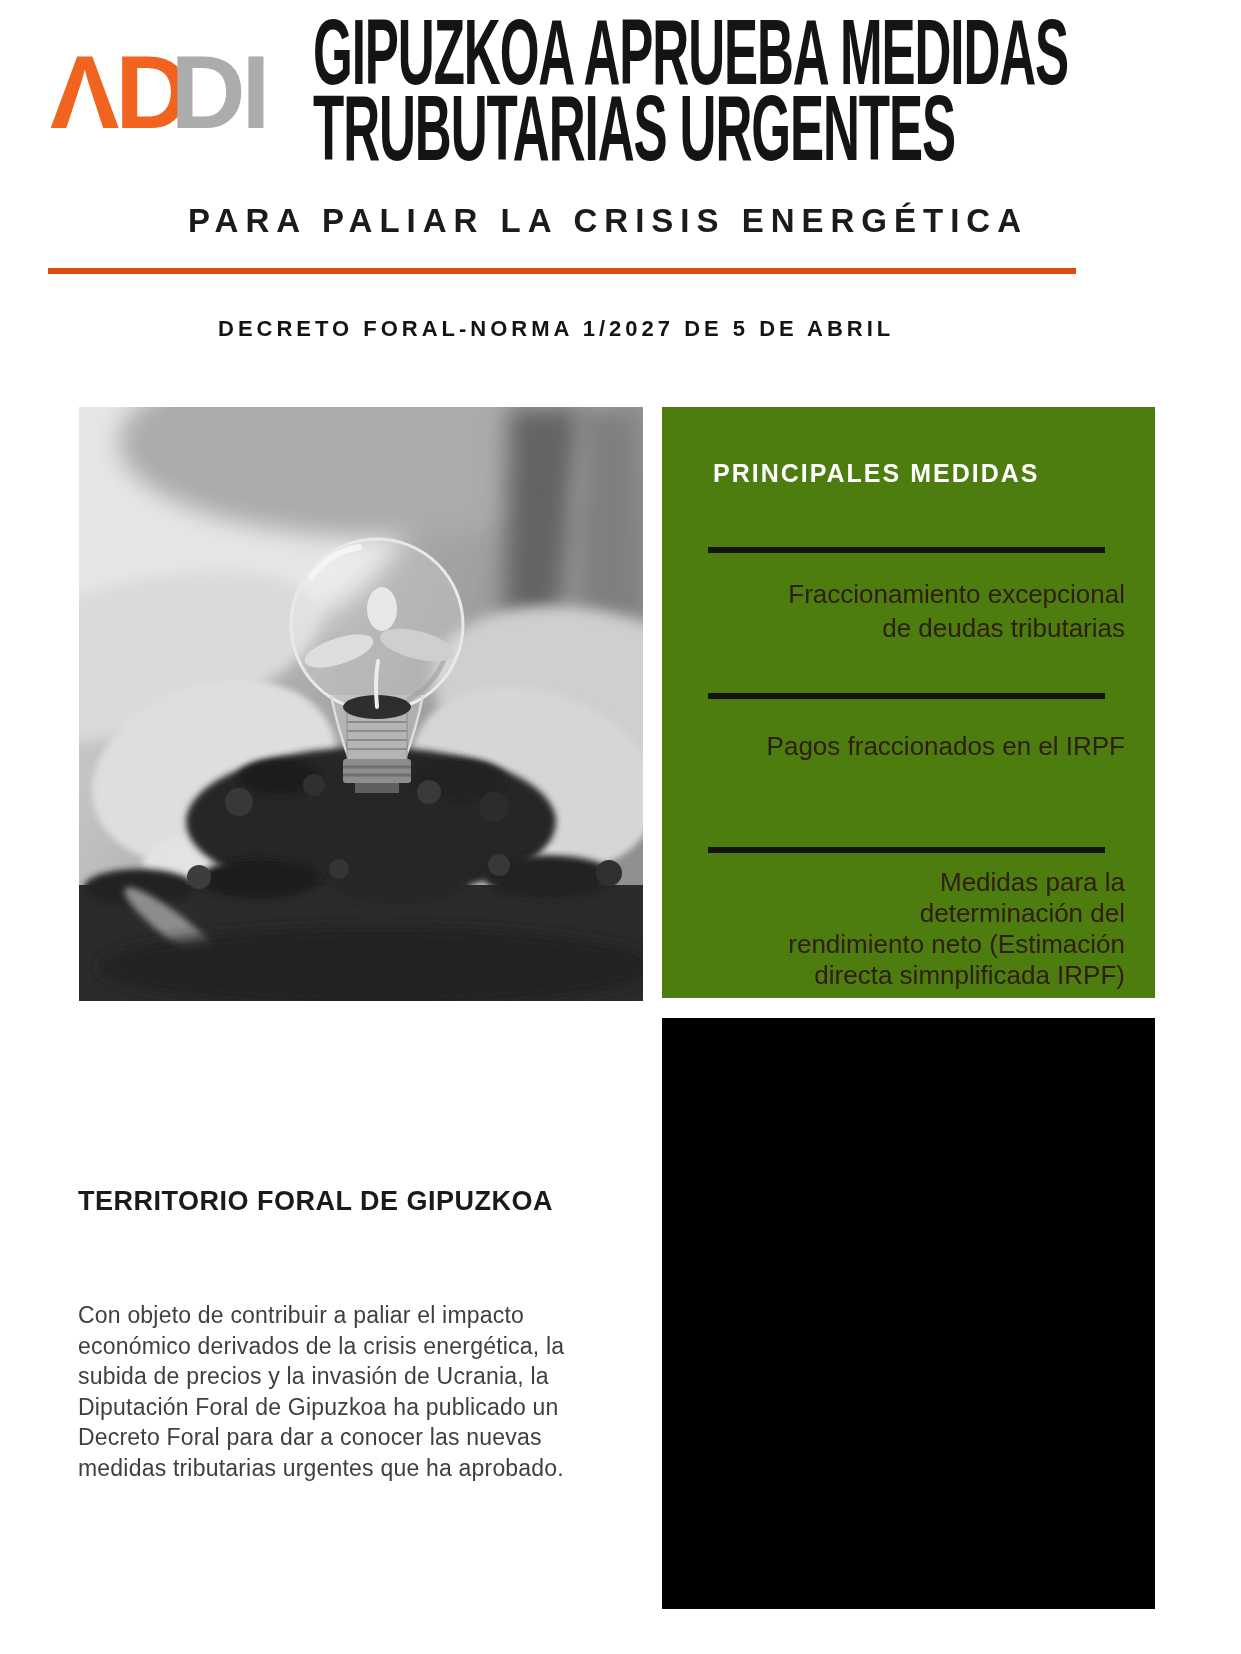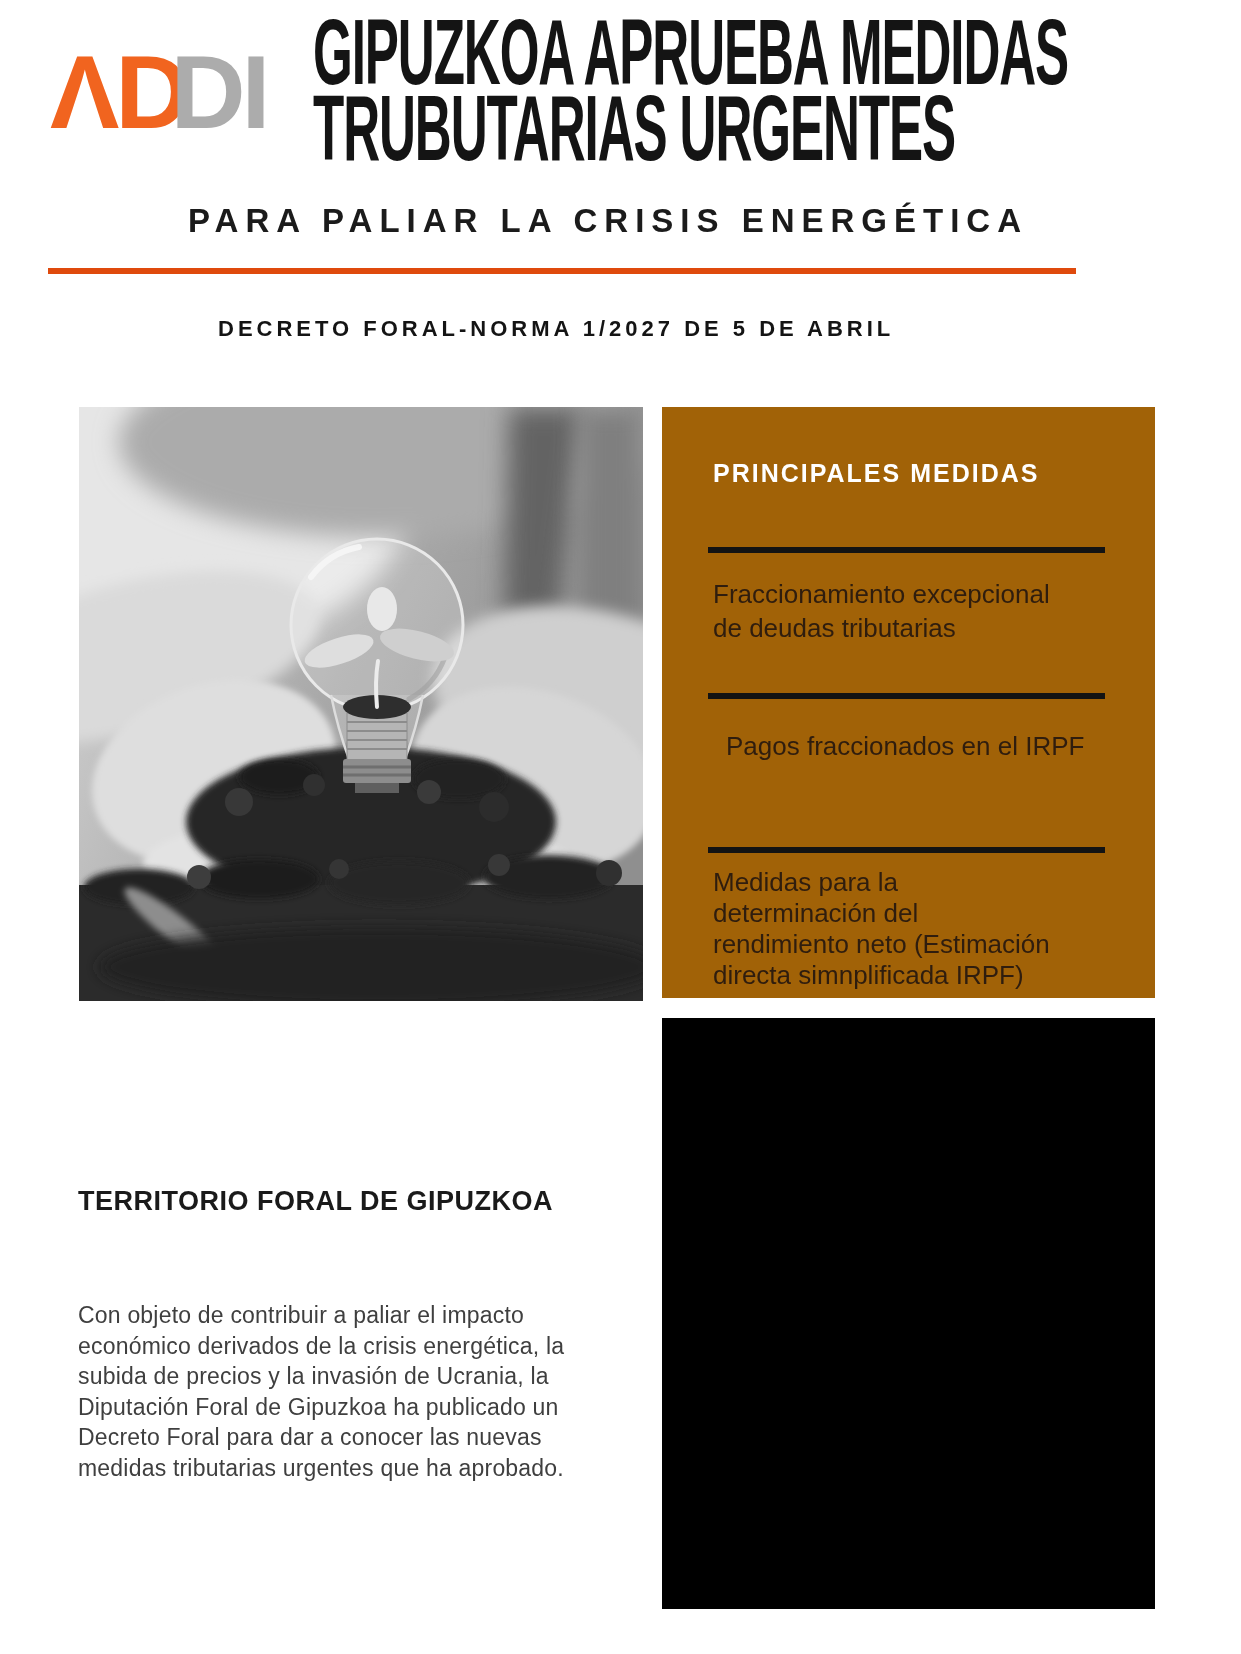--- a/index.html
+++ b/index.html
@@ -45,40 +45,41 @@
   }
   
   .photo{
     position:absolute;left:79px;top:407px;width:564px;height:594px;
     overflow:hidden;background:#9a9a9a;
   }
   .photo svg{display:block;}
   
   .panel{
     position:absolute;left:662px;top:407px;width:493px;height:591px;
-    background:#a16207;
+    background:#4d7c0f;
+    text-align:right;
   }
   .panel-title{
     position:absolute;left:51px;top:52px;
     font-size:25px;font-weight:700;letter-spacing:2px;
     color:#ffffff;white-space:nowrap;
   }
   .divider{
     position:absolute;left:46px;width:397px;height:6px;background:#131313;
   }
   .divider.d1{top:140px;}
   .divider.d2{top:286px;}
   .divider.d3{top:440px;}
   .panel-item{
     position:absolute;left:51px;width:412px;
     font-size:26px;line-height:34px;font-weight:400;
     color:#2f1d0e;white-space:pre-line;
   }
   .panel-item.i1{top:170px;}
-  .panel-item.i2{top:322px;margin-left:13px;}
+  .panel-item.i2{top:322px;}
   .panel-item.i3{top:460px;line-height:31px;}
   
   .section-heading{
     position:absolute;left:78px;top:1040px;width:560px;
     font-size:35px;line-height:49px;font-weight:700;letter-spacing:5px;
     color:#101010;white-space:pre-line;
   }
   .section-subheading{
     position:absolute;left:78px;top:1186px;width:560px;
     font-size:27px;font-weight:700;letter-spacing:0.5px;

